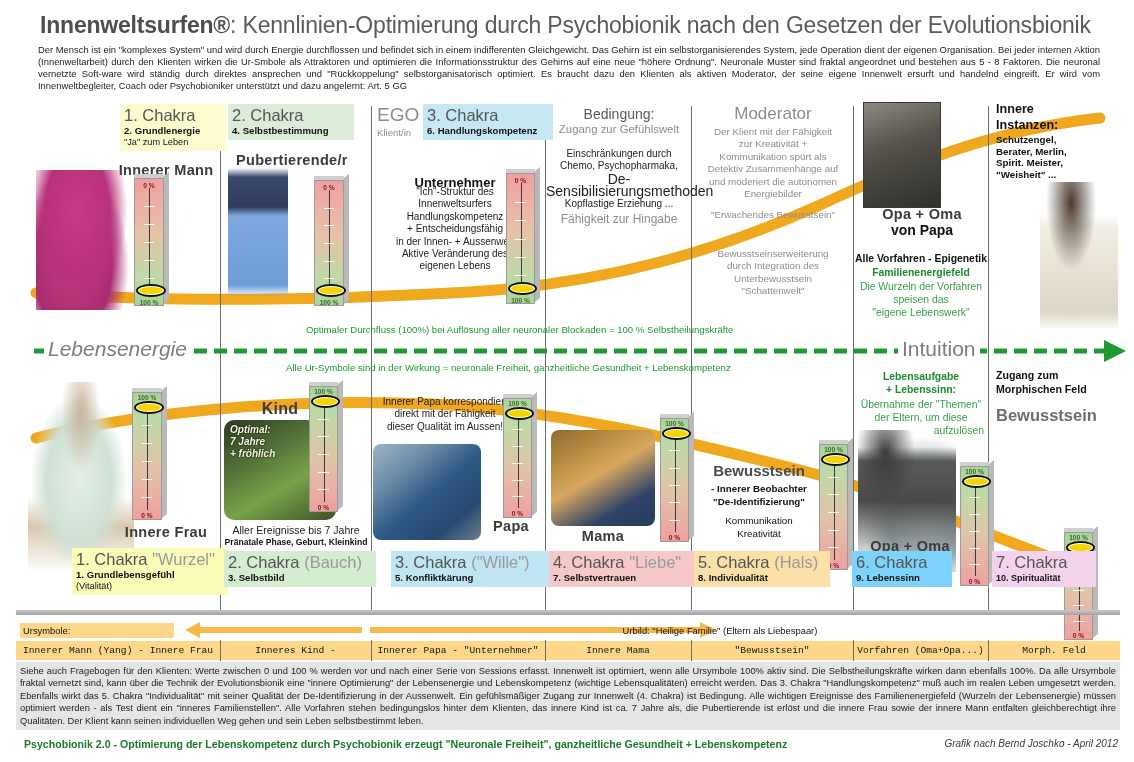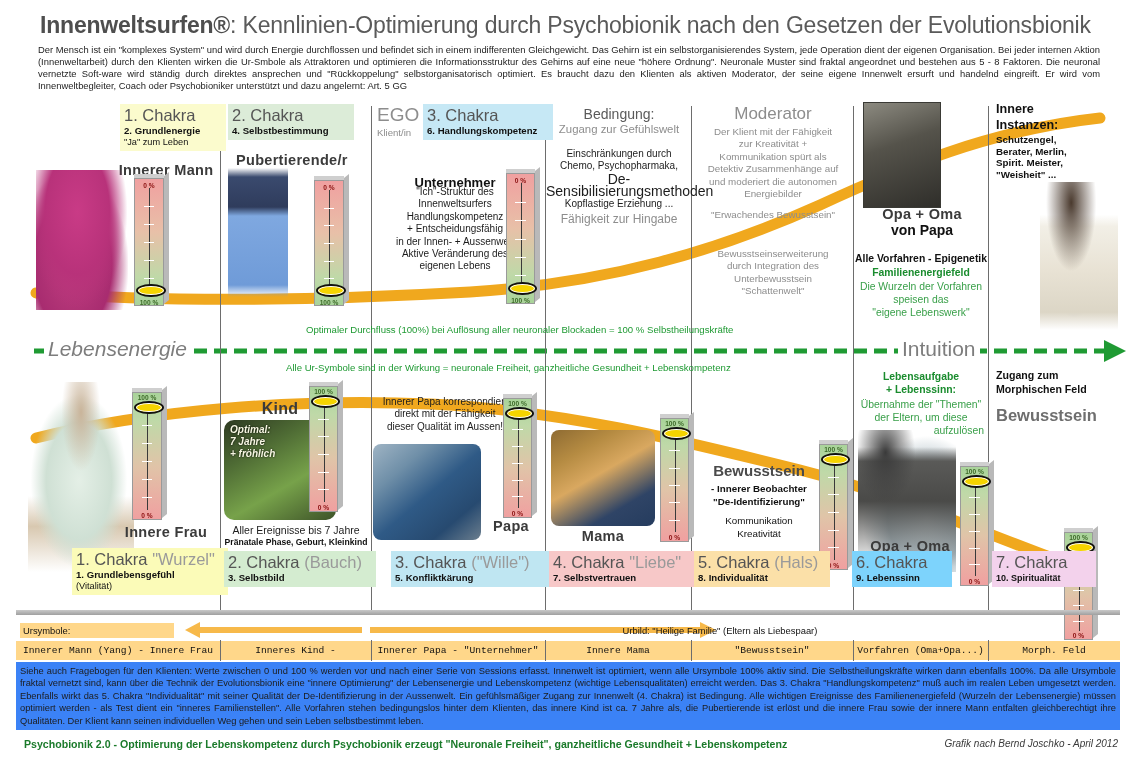--- a/index.html
+++ b/index.html
@@ -52,21 +52,21 @@
 
   
   .greybar{position:absolute;left:16px;width:1104px;height:5px;background:linear-gradient(to bottom,#c9c9c9,#9f9f9f);}
   .urs-row{position:absolute;left:16px;height:19px;background:#ffd78a;}
   .urs-cell{position:absolute;top:0;height:19px;line-height:19px;font-size:9.6px;color:#111;text-align:center;}
   .urs-sep{position:absolute;top:-1px;width:1px;height:21px;background:#6d6d6d;}
   .urs-tag{position:absolute;height:15px;line-height:15px;background:#ffd78a;font-size:9.4px;padding:0 3px;color:#111;}
   .urbild{position:absolute;height:15px;line-height:15px;font-size:9.4px;color:#111;text-align:center;}
 
   
-  .foot{position:absolute;left:16px;top:662px;width:1104px;background:#3b82f6;font-size:9.3px;line-height:12.4px;color:#1c1c1c;text-align:justify;padding:3px 4px;box-sizing:border-box;}
+  .foot{position:absolute;left:16px;top:662px;width:1104px;background:#e5e5e5;font-size:9.3px;line-height:12.4px;color:#1c1c1c;text-align:justify;padding:3px 4px;box-sizing:border-box;}
   .tagline{position:absolute;left:24px;top:738px;font-size:10.6px;font-weight:bold;color:#1a7a2a;white-space:nowrap;}
   .credit{position:absolute;right:16px;top:738px;font-size:10px;font-style:italic;color:#3a3a3a;white-space:nowrap;}
 
   
   .photo{position:absolute;background-size:cover;background-position:center;}
 </style>
 </head>
 <body>
 
 <div id="root">

